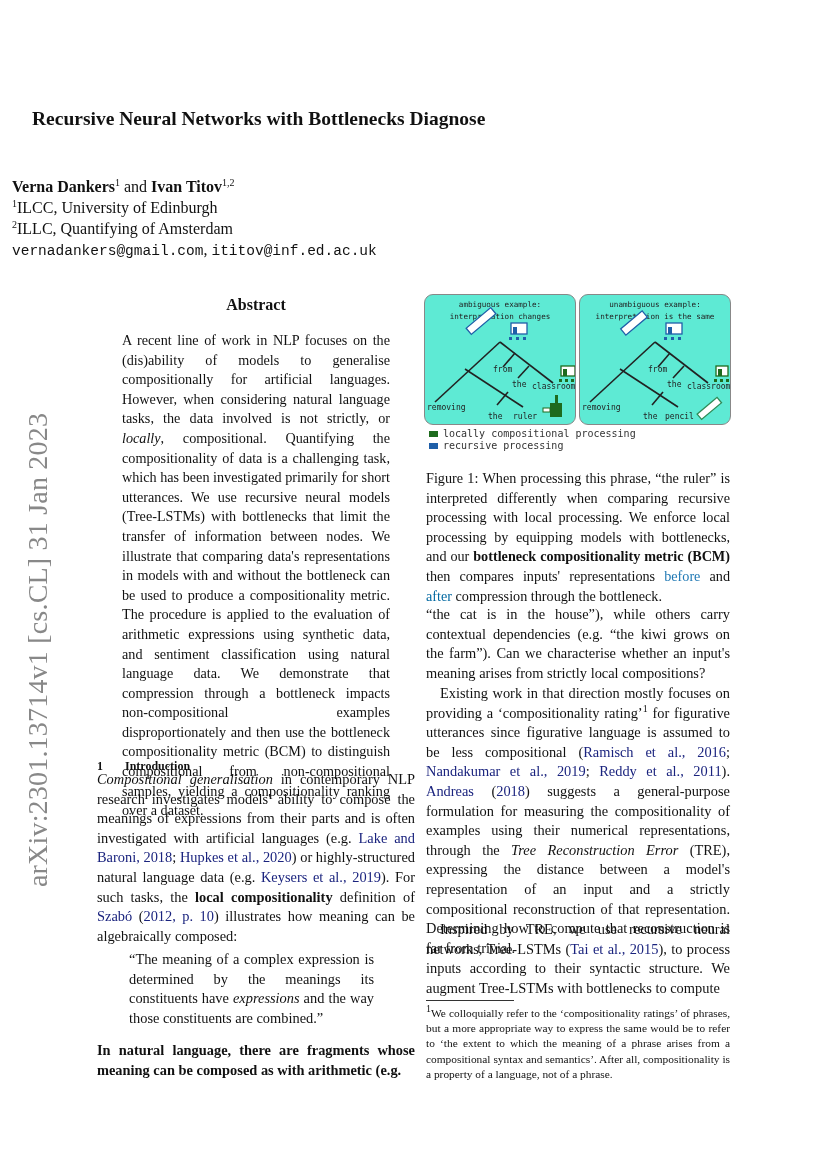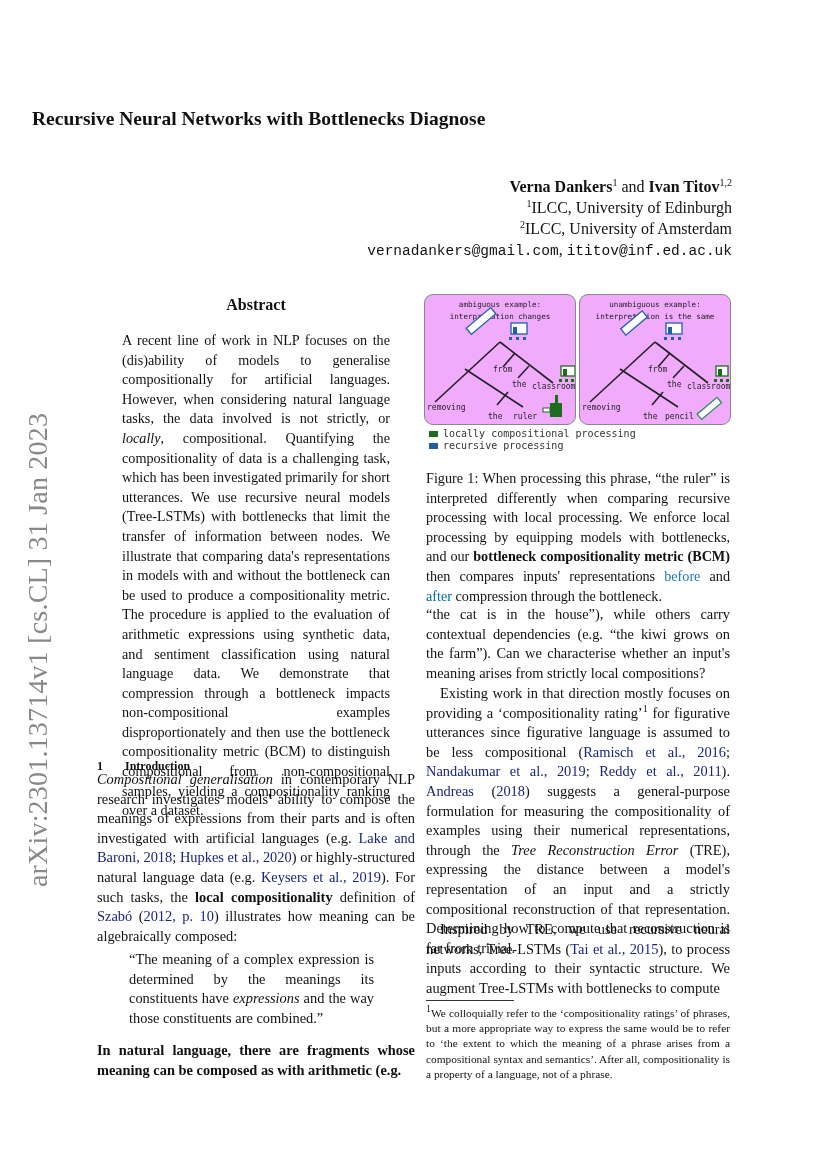--- a/index.html
+++ b/index.html
@@ -3,36 +3,36 @@
 <meta charset="utf-8">
 <style>
   html, body { margin:0; padding:0; background:#ffffff; }
   body { width:828px; height:1171px; position:relative; overflow:hidden;
          font-family:"Liberation Serif", serif; color:#111; }
   .arxiv { position:absolute; left:18px; top:370px; width:40px; height:560px; }
   .arxiv span { position:absolute; left:50%; top:50%; transform:translate(-50%,-50%) rotate(-90deg);
          white-space:nowrap; font-size:28px; color:#888; font-family:"Liberation Serif", serif; letter-spacing:0.2px; }
   .title { position:absolute; top:108px; left:0; width:828px; text-align:left; font-weight:bold;
          font-size:19.5px; line-height:22px;margin-left:32px; }
-  .authors { position:absolute; top:176px; left:0; width:732px; text-align:right; font-size:16px; line-height:21px; }
+  .authors { position:absolute; top:176px; left:12px; width:732px; text-align:left; font-size:16px; line-height:21px; }
   .authors .mono { font-family:"Liberation Mono", monospace; font-size:14.5px; }
   .authors b { font-weight:bold; }
   sup { font-size:10px; vertical-align:super; line-height:0; }
   .col { position:absolute; font-size:14.4px; line-height:19.6px; text-align:justify; }
   .left { left:97px; width:318px; }
   .right { left:426px; width:304px; }
   .abs-title { position:absolute; top:296px; left:97px; width:318px; text-align:center; font-weight:bold; font-size:16px; }
   .abstract { position:absolute; top:331px; left:122px; width:268px; font-size:14.2px; line-height:19.6px; text-align:justify; }
   .sec { position:absolute; top:759px; left:97px; font-weight:bold; font-size:12px; }
   .sec .num { display:inline-block; width:28px; }
   .cite { color:#1a237e; }
   .quote { position:absolute; left:129px; width:245px; top:950px; font-size:14.4px; line-height:19.6px; text-align:justify; }
   .indent { text-indent:14px; }
   .fig { position:absolute; left:424px; top:294px; width:306px; height:160px; }
-  .panel { position:absolute; top:0; width:150px; height:129px; border:1px solid #888; border-radius:9px; background:#f0abfc; }
+  .panel { position:absolute; top:0; width:150px; height:129px; border:1px solid #888; border-radius:9px; background:#5eead4; }
   .panel .ptitle { position:absolute; top:4px; left:0; width:100%; text-align:center; font-family:"DejaVu Sans Mono", monospace; font-size:7.6px; line-height:12px; color:#222; }
   .panel svg { position:absolute; left:0; top:0; }
   .mono-lbl { font-family:"DejaVu Sans Mono", monospace; font-size:8px; fill:#222; }
   .legend { position:absolute; left:5px; top:134px; font-family:"DejaVu Sans Mono", monospace; font-size:10px; line-height:12px; color:#333; }
   .legend .sw { display:inline-block; width:9px; height:6px; margin-right:5px; vertical-align:middle; }
   .caption { position:absolute; top:469px; left:426px; width:304px; font-size:14.2px; line-height:19.6px; text-align:justify; }
   .blue { color:#1f78b4; } .green { color:#0369a1; }
   .fnrule { position:absolute; left:426px; top:1000px; width:88px; height:1px; background:#333; }
   .footnote { position:absolute; left:426px; top:1006px; width:304px; font-size:11.4px; line-height:15.2px; text-align:justify; }
 </style>
@@ -45,21 +45,21 @@
 
 <div class="title">
   <div>Recursive Neural Networks with Bottlenecks Diagnose</div>
 </div>
 
 <div class="authors">
   <div>
     <b>Verna Dankers</b><sup>1</sup><span> and </span><b>Ivan Titov</b><sup>1,2</sup>
   </div>
   <div><sup>1</sup><span>ILCC, University of Edinburgh</span></div>
-  <div><sup>2</sup><span>ILCC, University of Amsterdam</span></div>
+  <div><sup>2</sup><span>ILLC, Quantifying of Amsterdam</span></div>
   <div><span class="mono">vernadankers@gmail.com</span><span>, </span><span class="mono">ititov@inf.ed.ac.uk</span></div>
 </div>
 
 <div class="abs-title">Abstract</div>
 <div class="abstract"><span>A recent line of work in NLP focuses on the (dis)ability of models to generalise compositionally for artificial languages. However, when considering natural language tasks, the data involved is not strictly, or </span><i>locally</i><span>, compositional. Quantifying the compositionality of data is a challenging task, which has been investigated primarily for short utterances. We use recursive neural models (Tree-LSTMs) with bottlenecks that limit the transfer of information between nodes. We illustrate that comparing data's representations in models with and without the bottleneck can be used to produce a compositionality metric. The procedure is applied to the evaluation of arithmetic expressions using synthetic data, and sentiment classification using natural language data. We demonstrate that compression through a bottleneck impacts non-compositional examples disproportionately and then use the bottleneck compositionality metric (BCM) to distinguish compositional from non-compositional samples, yielding a compositionality ranking over a dataset.</span></div>
 
 <div class="sec"><span class="num">1</span><span>Introduction</span></div>
 
 <div class="col left" style="top:770px;"><i>Compositional generalisation</i><span> in contemporary NLP research investigates models' ability to compose the meanings of expressions from their parts and is often investigated with artificial languages (e.g. </span><span class="cite">Lake and Baroni, 2018</span><span>; </span><span class="cite">Hupkes et al., 2020</span><span>) or highly-structured natural language data (e.g. </span><span class="cite">Keysers et al., 2019</span><span>). For such tasks, the </span><b>local compositionality</b><span> definition of </span><span class="cite">Szabó</span><span> (</span><span class="cite">2012, p. 10</span><span>) illustrates how meaning can be algebraically composed:</span></div>
 

